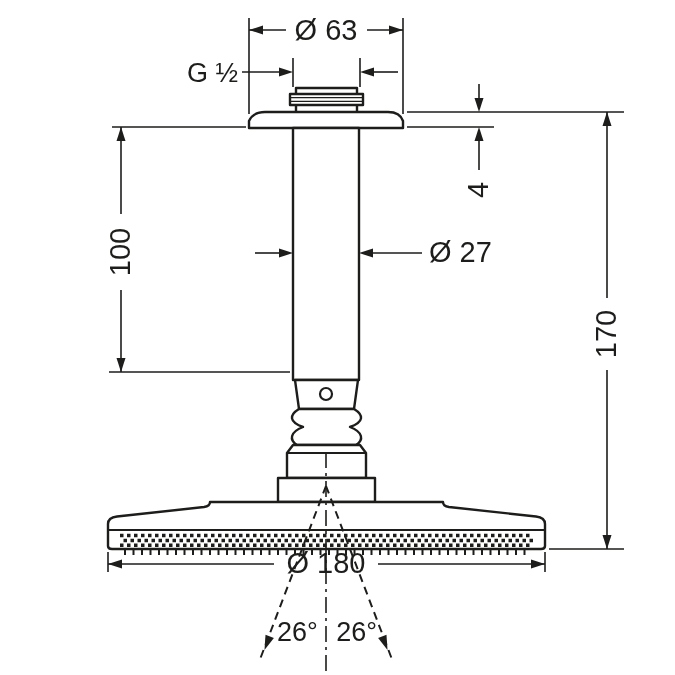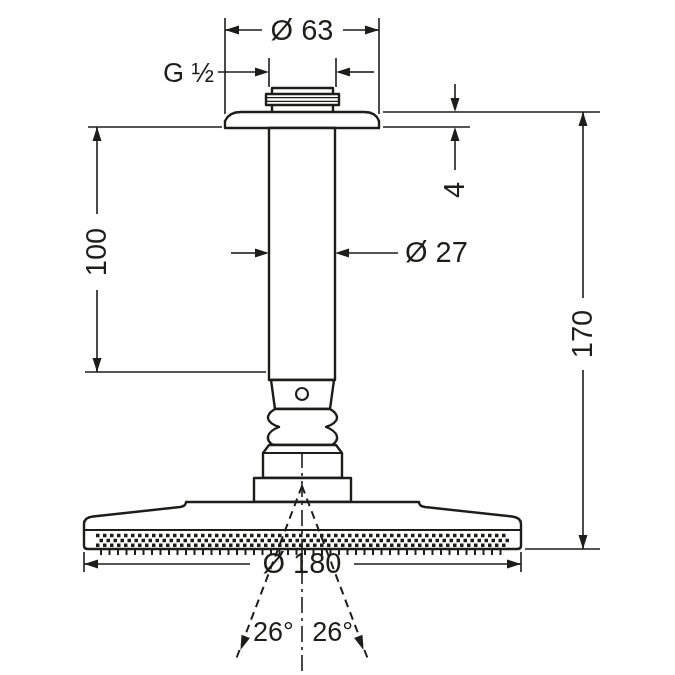--- a/index.html
+++ b/index.html
@@ -1,20 +1,21 @@
 <!DOCTYPE html>
 <html><head>
 <meta charset="utf-8">
 <style>
   html,body{margin:0;padding:0;background:#ffffff;}
   .canvas{
     position:relative;
     width:572px;height:675px;
     background:#ffffff;
     font-family:"Liberation Sans", sans-serif;
+    margin-left:24px;
   }
   svg text{
     font-family:"Liberation Sans", sans-serif;
     fill:#1d1d1b;
   }
   .dim-text{font-size:29px;}
   .dim-text-small{font-size:27px;}
 </style>
 </head>
 <body>

